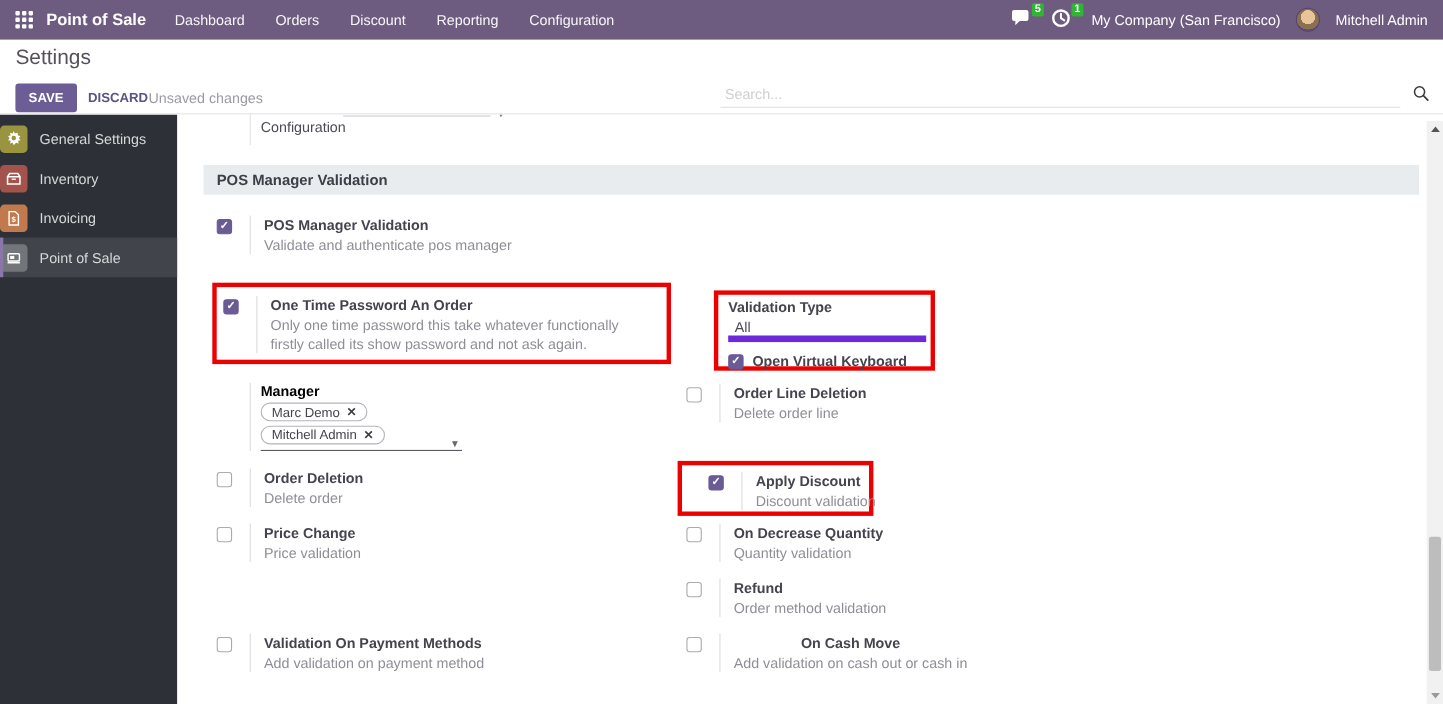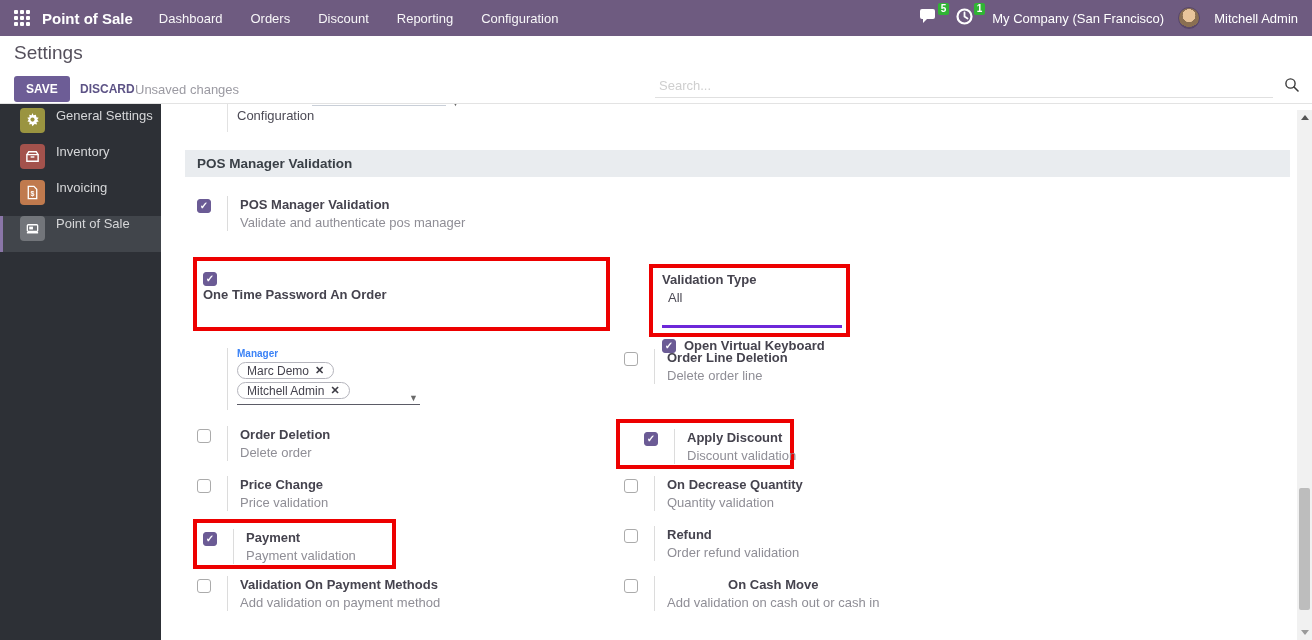--- a/index.html
+++ b/index.html
@@ -37,22 +37,22 @@
   .search-box input { width:100%; border:none; border-bottom:1px solid #e0e0e0;
     font-size:13px; color:#555; padding:2px 0 4px 4px; outline:none;
     font-family:"Liberation Sans", sans-serif;}
   .search-box input::placeholder { color:#cfcfcf; }
   .search-glass { position:absolute; left:1284px; top:41px; width:16px; height:16px; cursor:pointer;}
   .search-glass svg { display:block; }
 
   
   .sidebar { position:absolute; left:0; top:104px; width:161px; height:536px;
     background:#2d3036; padding-top:4px; z-index:10;}
-  .side-item { position:relative; height:36px; display:flex; 
-    padding-left:20px; cursor:pointer; color:#d6d7d9; font-size:13px; }
+  .side-item { position:relative; height:36px; display:flex; align-items:center;
+    padding-left:0; cursor:pointer; color:#d6d7d9; font-size:13px; }
   .side-item.active { background:#41454b; }
   .side-item.active::before { content:""; position:absolute; left:0; top:0; bottom:0;
     width:3px; background:#8a76a8; }
   .side-icon { width:25px; height:25px; border-radius:4px; margin-right:11px;
     display:flex; align-items:center; justify-content:center; flex:0 0 auto; }
   .side-icon svg { display:block; }
 
   
   .content { position:absolute; left:161px; top:104px; width:1151px; height:536px;
     background:#fff; overflow:hidden; }
@@ -73,25 +73,25 @@
     display:flex; align-items:center; justify-content:center; }
   .cb.checked { background:#6b5b95; border-color:#6b5b95; }
   .cb.checked::after { content:"✓"; color:#fff; font-size:10px; font-weight:700; line-height:1;}
   .sep { width:1px; align-self:stretch; background:#dcdcdc; margin:0 12px 0 16px; }
   .slabel { font-size:13px; font-weight:700; color:#45434e; line-height:17px; }
   .sdesc { font-size:13px; color:#8f8e96; line-height:17px; margin-top:1px; }
 
   .hl { position:absolute; border:4px solid #ed0000; }
 
   .vt-label { font-size:13px; font-weight:700; color:#45434e; }
-  .vt-value { font-size:13px; color:#4c4a55; padding:3px 0 20px 6px;
-    border-bottom:3px solid #6d28d9; width:180px; cursor:pointer;}
+  .vt-value { font-size:13px; color:#4c4a55; padding:3px 0 0 6px;
+    border-bottom:6px solid #6d28d9; width:180px; cursor:pointer;}
   .vt-check { display:flex; align-items:center; gap:8px; margin-top:9px; }
 
-  .mgr-label { font-size:10px; font-weight:700; color:#3b82f6; }
+  .mgr-label { font-size:13px; font-weight:700; color:#000000; }
   .tag { display:inline-flex; align-items:center; gap:6px; border:1px solid #b4b4bc;
     border-radius:10px; padding:0 9px; font-size:12px; color:#45434e; height:17px;
     margin-top:3px; background:#fff; cursor:pointer;}
   .tag .x { font-weight:700; font-size:11px; color:#3e3d46; cursor:pointer;}
   .mgr-underline { width:183px; border-bottom:1px solid #5b5b66; position:relative; height:6px;}
   .mgr-caret { position:absolute; right:2px; top:-6px; font-size:9px; color:#6a6a6a; cursor:pointer;}
 
   
   .scrollbar { position:absolute; right:0; top:110px; width:15px; height:530px;
     background:#f1f1f1; z-index:25;}
@@ -221,25 +221,26 @@
     <div class="setting" style="left:36px; top:92px; width:420px;">
       <span class="cb checked"></span>
       <span class="sep"></span>
       <div>
         <div class="slabel">POS Manager Validation</div>
         <div class="sdesc">Validate and authenticate pos manager</div>
       </div>
     </div>
 
     <div class="hl" style="left:32px; top:153px; width:417px; height:74px;">
-      <div class="setting" style="left:6px; top:8px; width:390px; position:absolute;flex-direction:column;">
+      <div class="setting" style="left:6px; top:8px; width:390px; position:absolute;">
         <span class="cb checked"></span>
         <span class="sep"></span>
         <div style="width:345px;">
           <div class="slabel">One Time Password An Order</div>
+          <div class="sdesc">Only one time password this take whatever functionally firstly called its show password and not ask again.</div>
         </div>
       </div>
     </div>
 
     <div class="hl" style="left:488px; top:160px; width:201px; height:73px;">
       <div style="position:absolute; left:9px; top:4px;">
         <div class="vt-label">Validation Type</div>
         <div class="vt-value">All</div>
         <div class="vt-check">
           <span class="cb checked" style="margin-top:0;"></span>
@@ -308,37 +309,27 @@
 
     <div class="setting" style="left:463px; top:372px; width:320px;">
       <span class="cb"></span>
       <span class="sep"></span>
       <div>
         <div class="slabel">On Decrease Quantity</div>
         <div class="sdesc">Quantity validation</div>
       </div>
     </div>
 
-    <div class="hl" style="left:32px; top:415px; width:203px; height:50px;">
-      <div class="setting" style="left:6px; top:6px; width:185px; position:absolute;">
-        <span class="cb checked"></span>
-        <span class="sep"></span>
-        <div>
-          <div class="slabel">Payment</div>
-          <div class="sdesc">Payment validation</div>
-        </div>
-      </div>
-    </div>
 
     <div class="setting" style="left:463px; top:422px; width:320px;">
       <span class="cb"></span>
       <span class="sep"></span>
       <div>
         <div class="slabel">Refund</div>
-        <div class="sdesc">Order refund validation</div>
+        <div class="sdesc">Order method validation</div>
       </div>
     </div>
 
     <div class="setting" style="left:36px; top:472px; width:360px;">
       <span class="cb"></span>
       <span class="sep"></span>
       <div>
         <div class="slabel">Validation On Payment Methods</div>
         <div class="sdesc">Add validation on payment method</div>
       </div>

